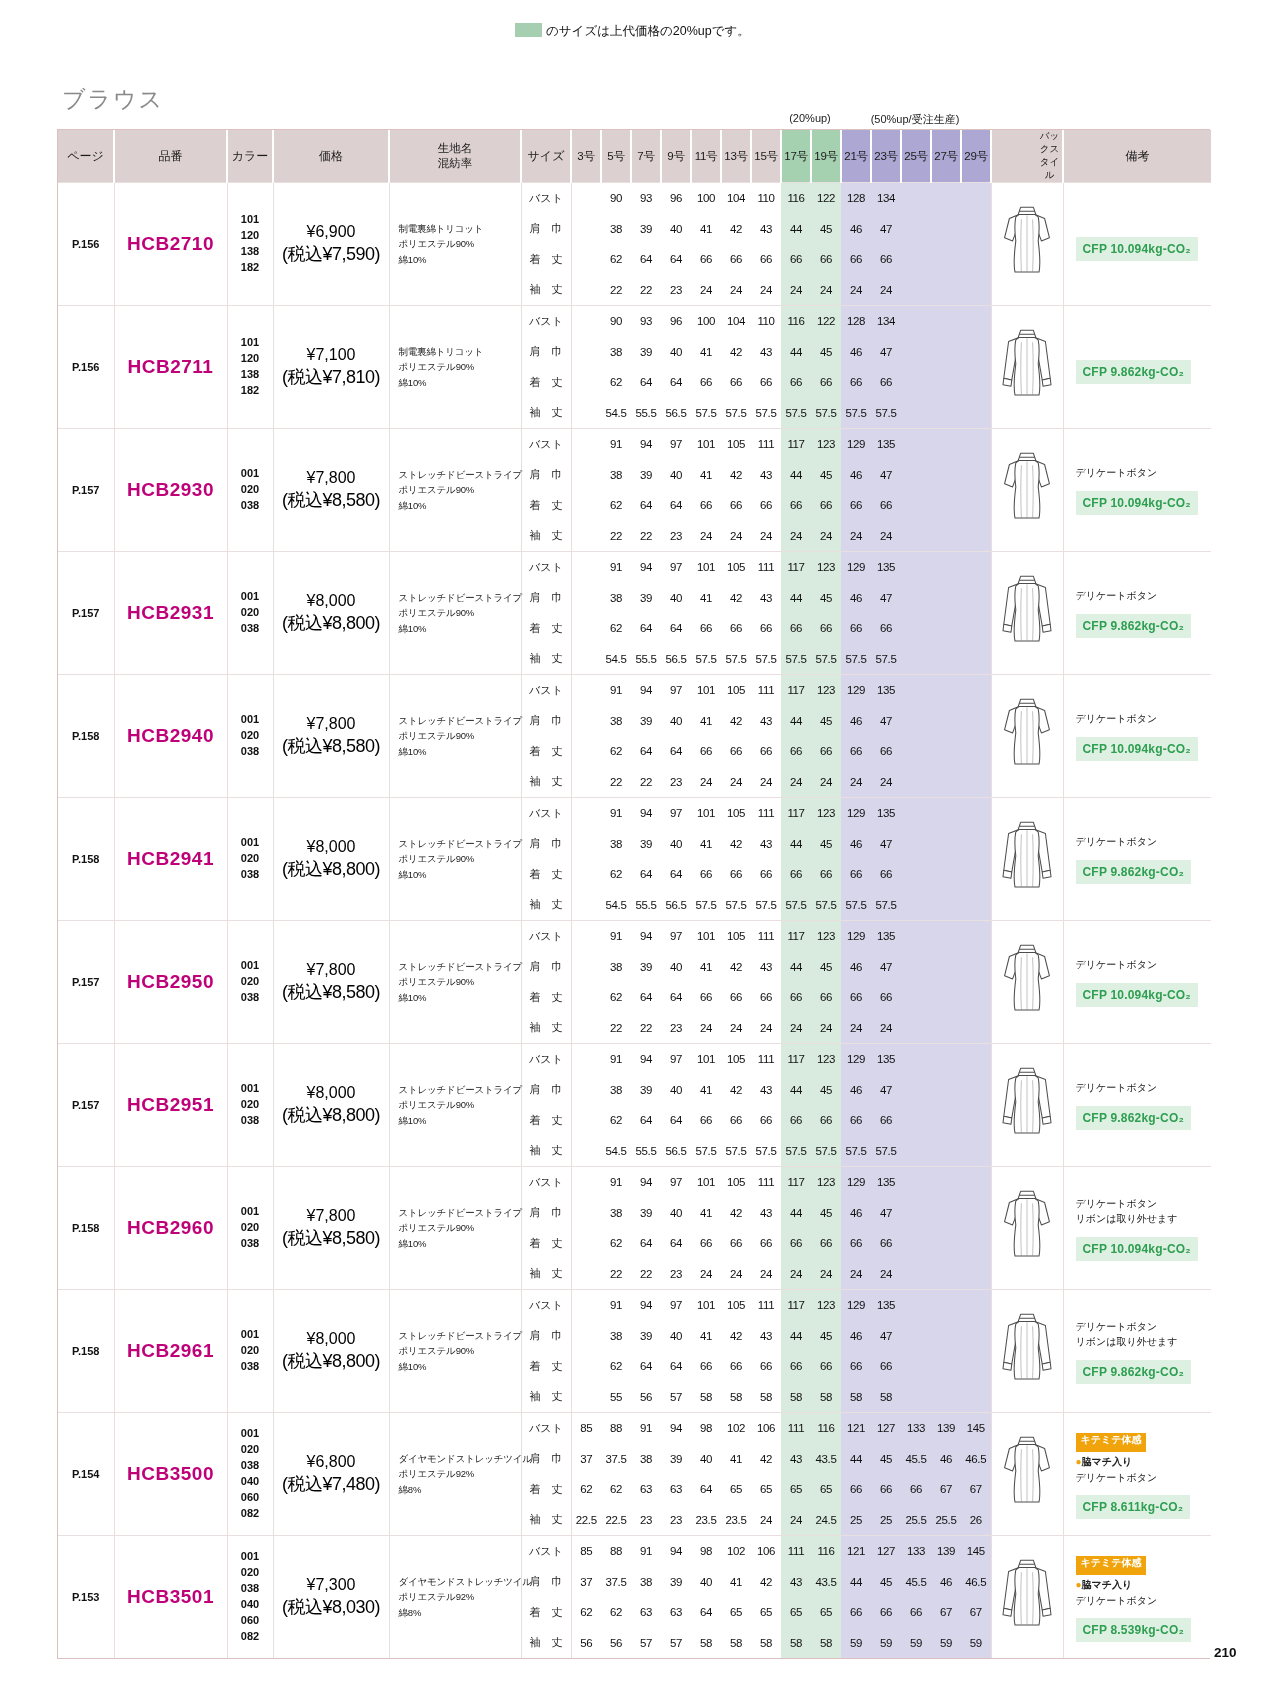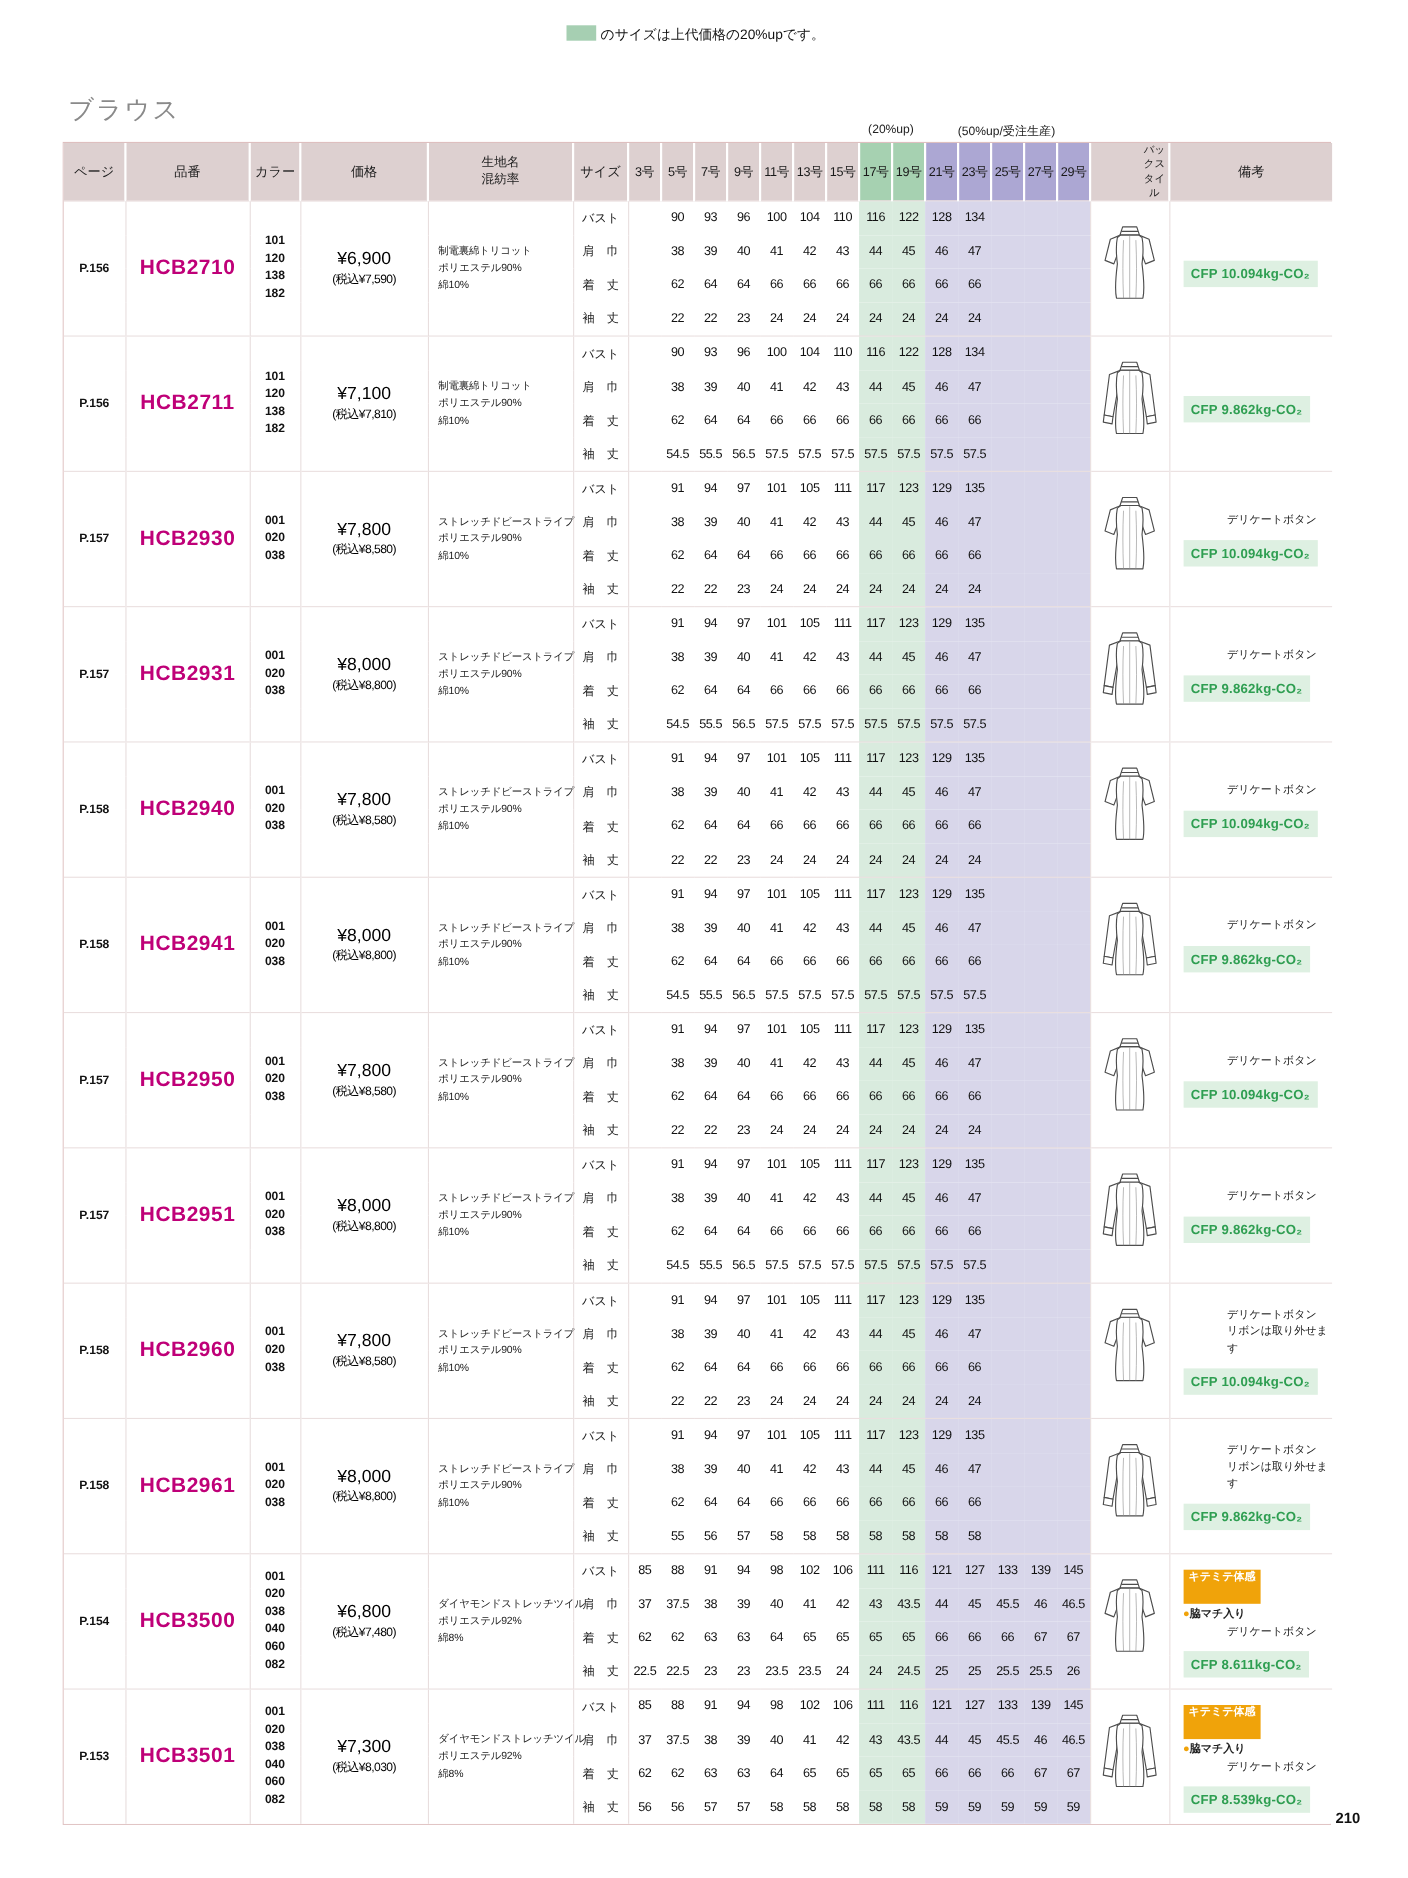--- a/index.html
+++ b/index.html
@@ -40,28 +40,28 @@
   .prod-first td{border-top:1px solid #eadfdf;}
   .vline{border-right:1px solid #e8dede;}
   td.band-g{background:#d9ebde;}
   td.band-p{background:#d8d6ea;}
 
   td.c-page{font-size:11px;font-weight:bold;color:#111;}
   td.c-code{color:#bf0078;font-size:19px;font-weight:bold;letter-spacing:0.5px;}
   td.c-colors{font-size:11px;font-weight:bold;color:#111;line-height:1.45;}
   td.c-price{color:#000000;}
   .price-main{font-size:16px;line-height:1.3;}
-  .price-tax{font-size:11px;line-height:1.3;letter-spacing:-0.5px;}
+  .price-tax{font-size:18px;line-height:1.3;letter-spacing:-0.5px;}
   td.c-fabric{text-align:left;padding-left:9px;font-size:9.5px;color:#222;line-height:1.6;letter-spacing:-0.2px;white-space:nowrap;}
   td.c-mlabel{font-size:11px;color:#222;}
   td.c-val{font-size:11.5px;color:#111;letter-spacing:-0.4px;}
   td.c-back{background:#fff;}
   td.c-remark{text-align:left;padding-left:12px;vertical-align:middle;}
-  .remark-line{font-size:10px;color:#222;line-height:1.55;margin-left:40px;}
-  .badge{display:inline-block;background:#f0a30a;color:#fff;font-size:10px;font-weight:bold;padding:1px 5px 18px;line-height:1.2;margin-bottom:2px;}
+  .remark-line{font-size:10px;color:#222;line-height:1.55;}
+  .badge{display:inline-block;background:#f0a30a;color:#fff;font-size:10px;font-weight:bold;padding:1px 5px 6px;line-height:1.2;margin-bottom:2px;}
   .bullet-line{font-size:10px;font-weight:bold;color:#222;line-height:1.55;}
   .bullet-dot{color:#f0a30a;font-size:10px;}
   .cfp{display:inline-block;background:#def0e2;color:#2e9e51;font-weight:bold;font-size:12px;padding:5px 7px;margin-top:10px;letter-spacing:0.2px;white-space:nowrap;}
 
   .page-num{position:absolute;left:1214px;top:1645px;font-size:13.5px;font-weight:bold;color:#111;}
 </style>
 </head>
 <body>
 
 <div class="sheet">

